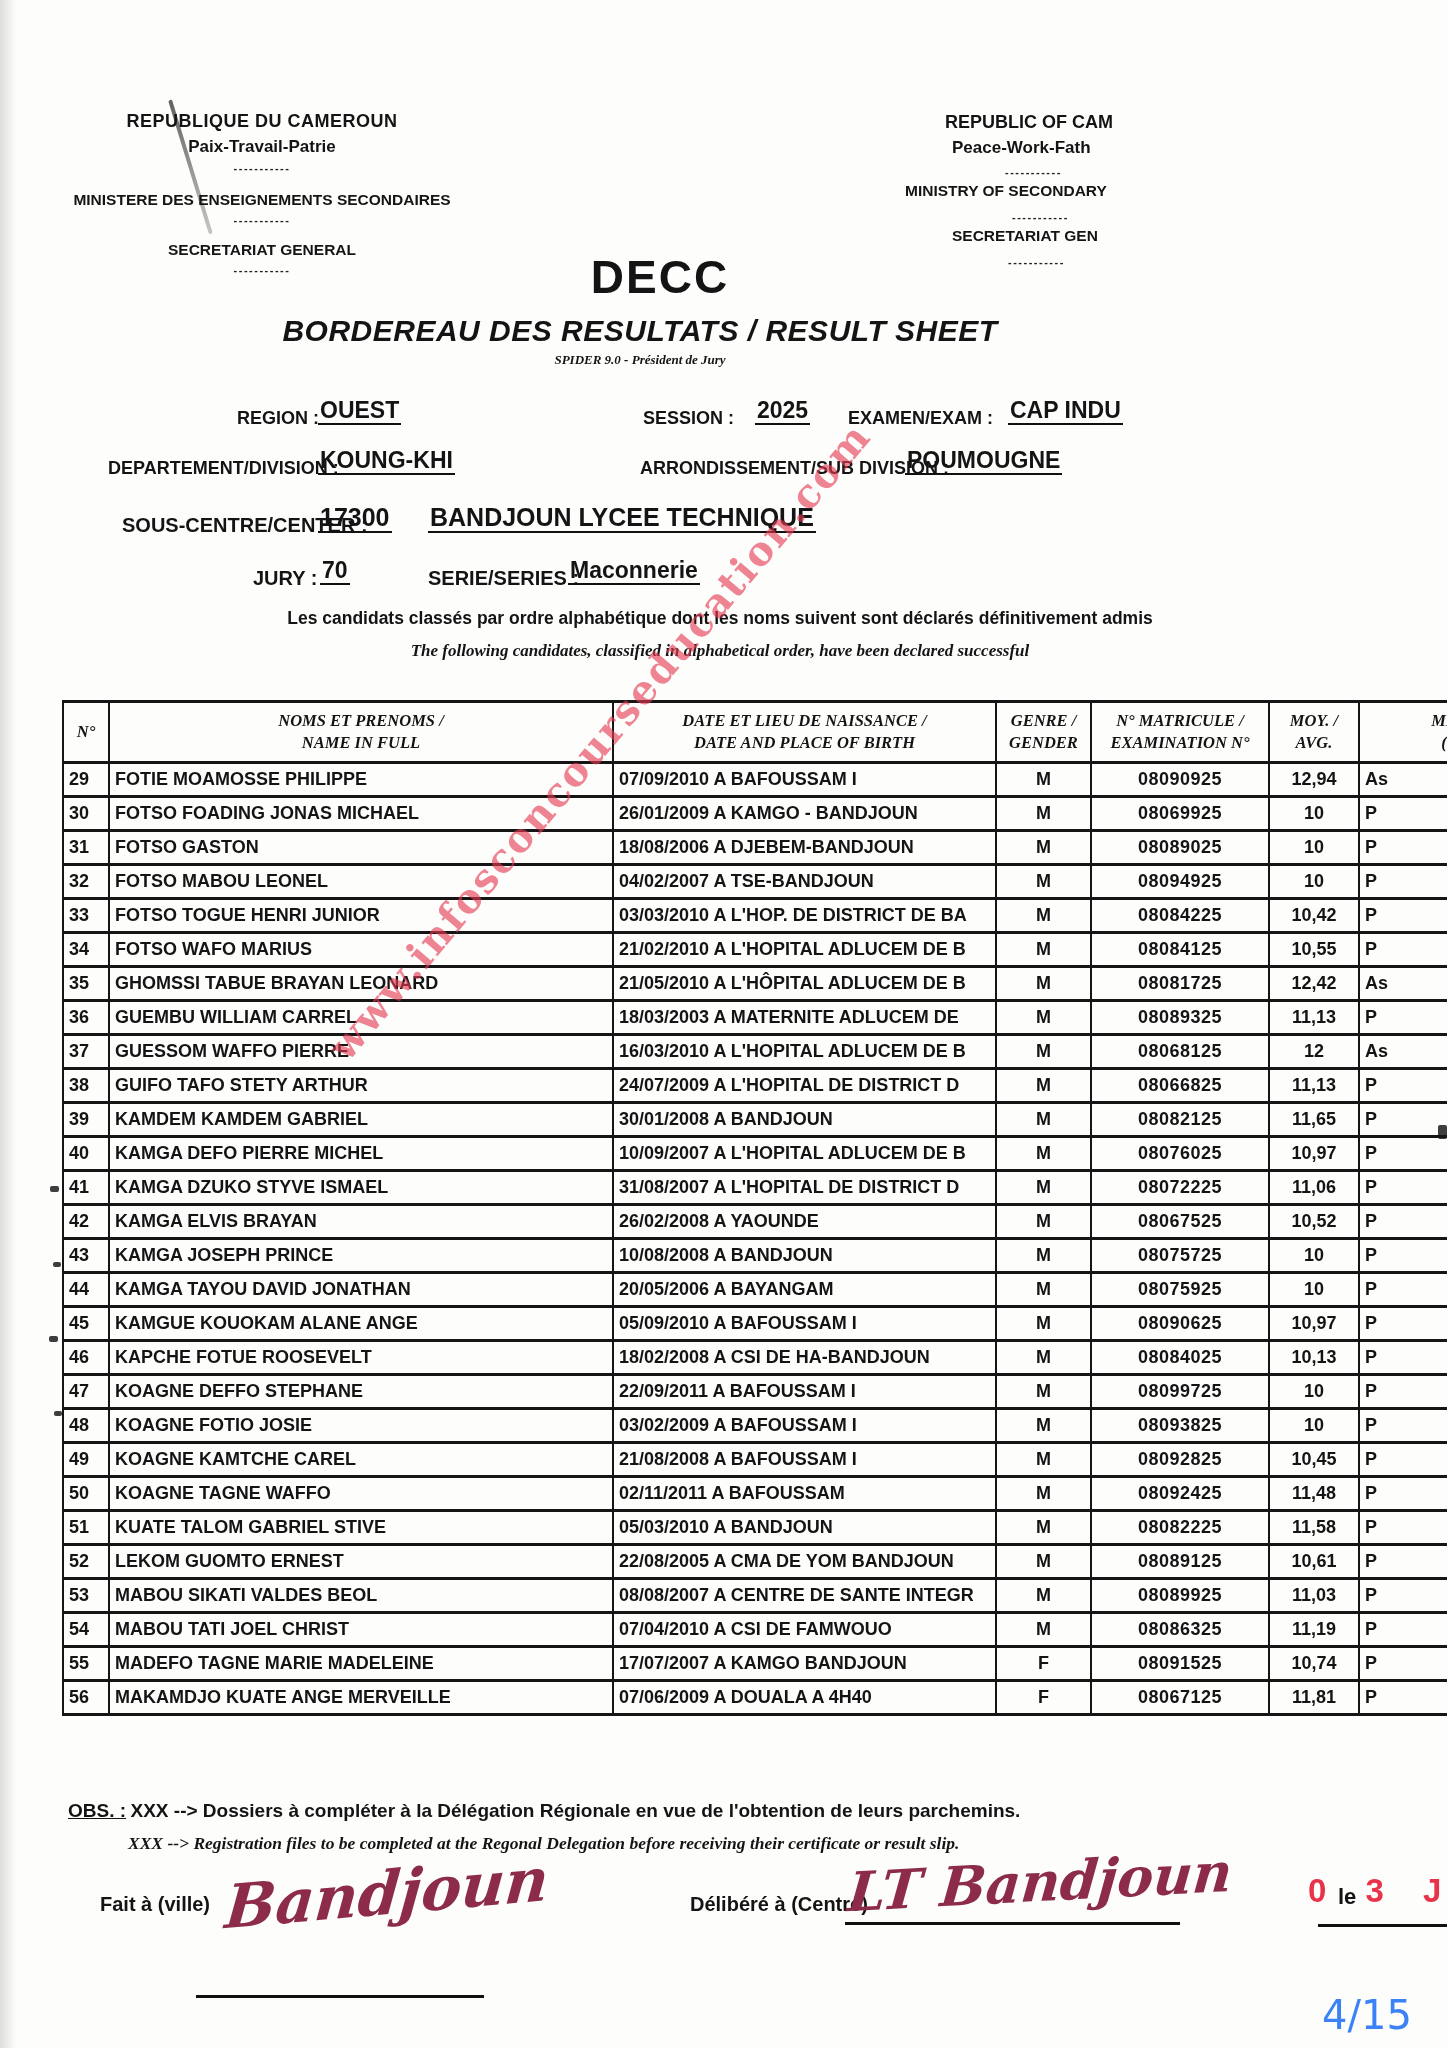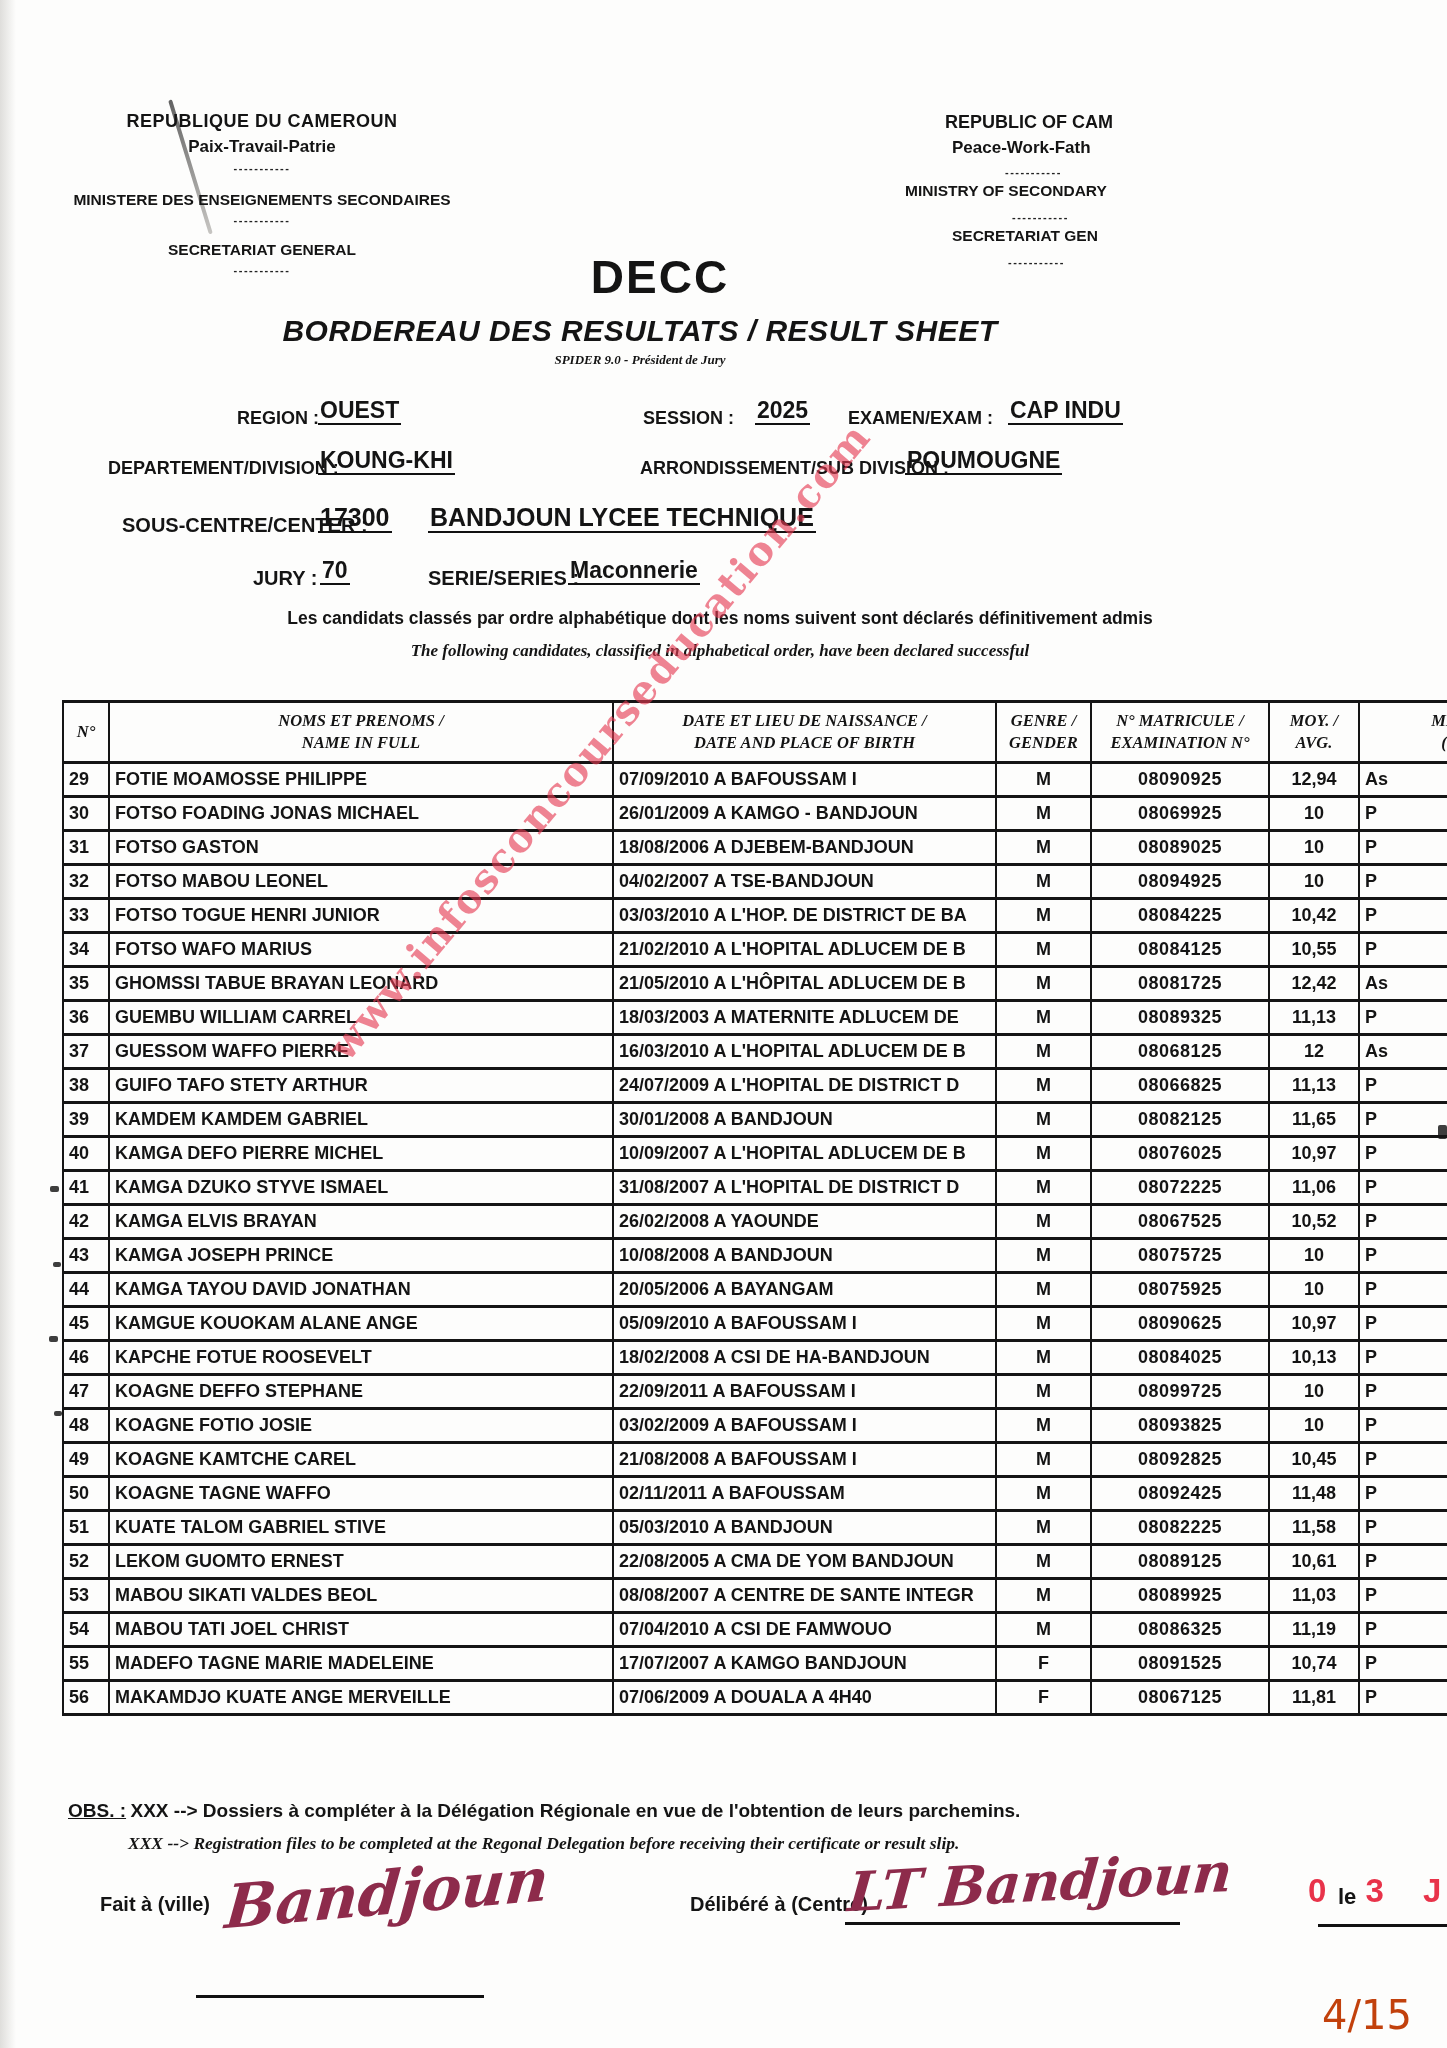--- a/index.html
+++ b/index.html
@@ -63,21 +63,21 @@
   .obs-fr{font-weight:bold;font-size:19px;white-space:nowrap;}
   .obs-en{font-family:"Liberation Serif",serif;font-style:italic;font-weight:bold;font-size:17.5px;white-space:nowrap;}
 
   .sig-label{font-weight:bold;font-size:20px;white-space:nowrap;}
   .handwriting{font-family:"DejaVu Serif",serif;font-style:italic;font-weight:bold;white-space:nowrap;z-index:6;}
   .hand-ville{left:225px;top:1858px;font-size:60px;transform:rotate(-5deg) skewX(-10deg);}
   .hand-centre{left:848px;top:1850px;font-size:54px;transform:rotate(-3deg) skewX(-8deg);}
   .sig-line{background:#111;height:3px;}
   .le-label{font-weight:bold;font-size:22px;}
   .stamp{font-weight:bold;font-size:33px;letter-spacing:15px;white-space:nowrap;z-index:6;}
-  .page-num{font-family:"DejaVu Sans",sans-serif;font-size:40px;color:#c2410c;}
+  .page-num{font-family:"DejaVu Sans",sans-serif;font-size:40px;color:#3b82f6;}
 </style>
 </head>
 <body>
 
 <div class="page">
 
   <div class="abs edge-shade"></div>
   <div class="abs fold-line"></div>
   <div class="abs speck" style="left:50px;top:1186px;width:9px;height:6px;"></div>
   <div class="abs speck" style="left:53px;top:1262px;width:8px;height:5px;"></div>

